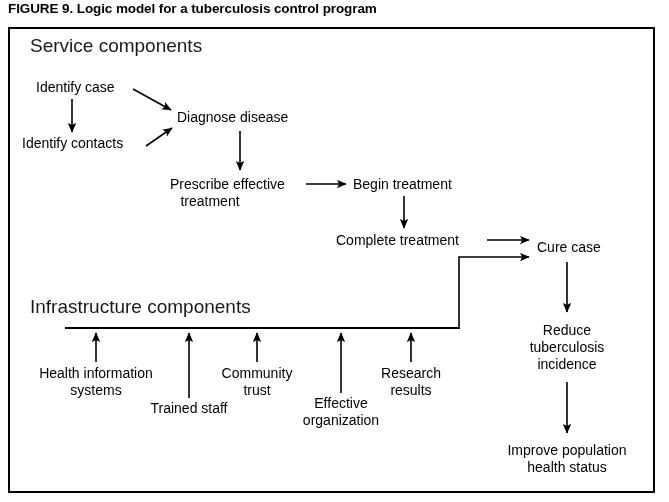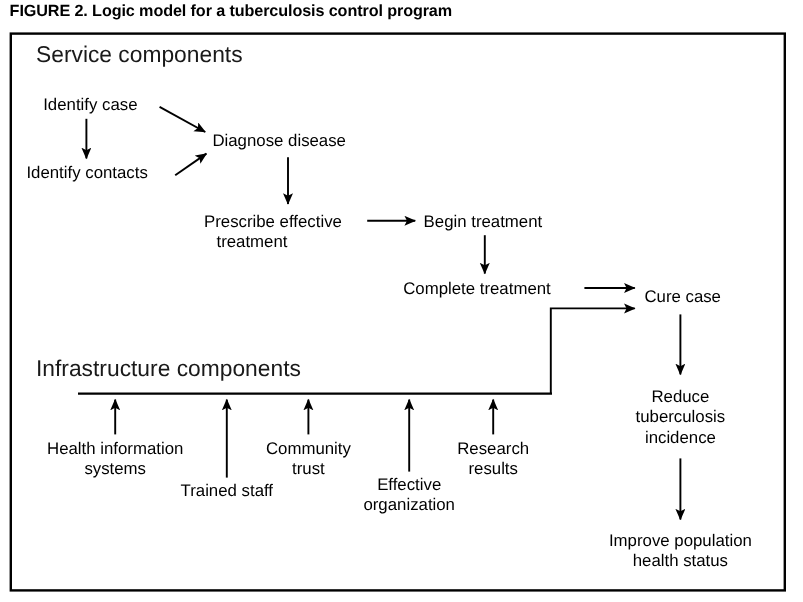--- a/index.html
+++ b/index.html
@@ -66,21 +66,21 @@
     stroke: #000000;
     stroke-width: 1.8;
     fill: none;
   }
 </style>
 </head>
 <body>
 
 <div id="figure-root">
 
-  <div id="figure-caption">FIGURE 2. Logic model for a tuberculosis control program</div>
+  <div id="figure-caption">FIGURE 9. Logic model for a tuberculosis control program</div>
 
   <div id="diagram-frame"></div>
 
   <svg id="diagram-svg" viewBox="0 0 669 502">
     <defs>
       <marker id="arrowhead" markerWidth="7" markerHeight="7" refX="5.6" refY="2.6" orient="auto" markerUnits="strokeWidth">
         <path d="M0,0 L6,2.6 L0,5.2 L1.3,2.6 Z" fill="#000000"></path>
       </marker>
     </defs>
 

